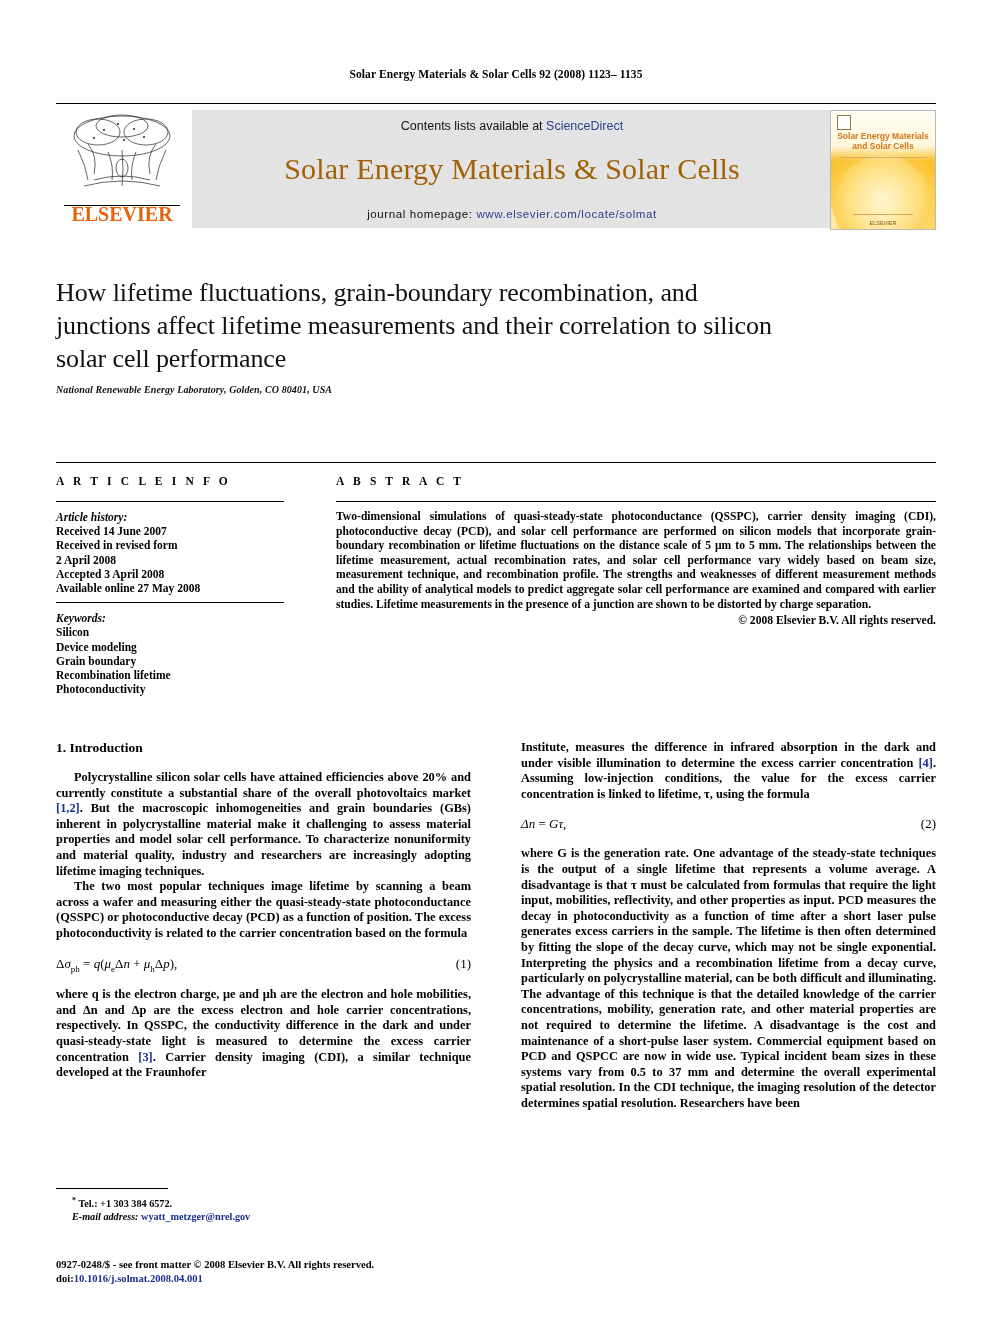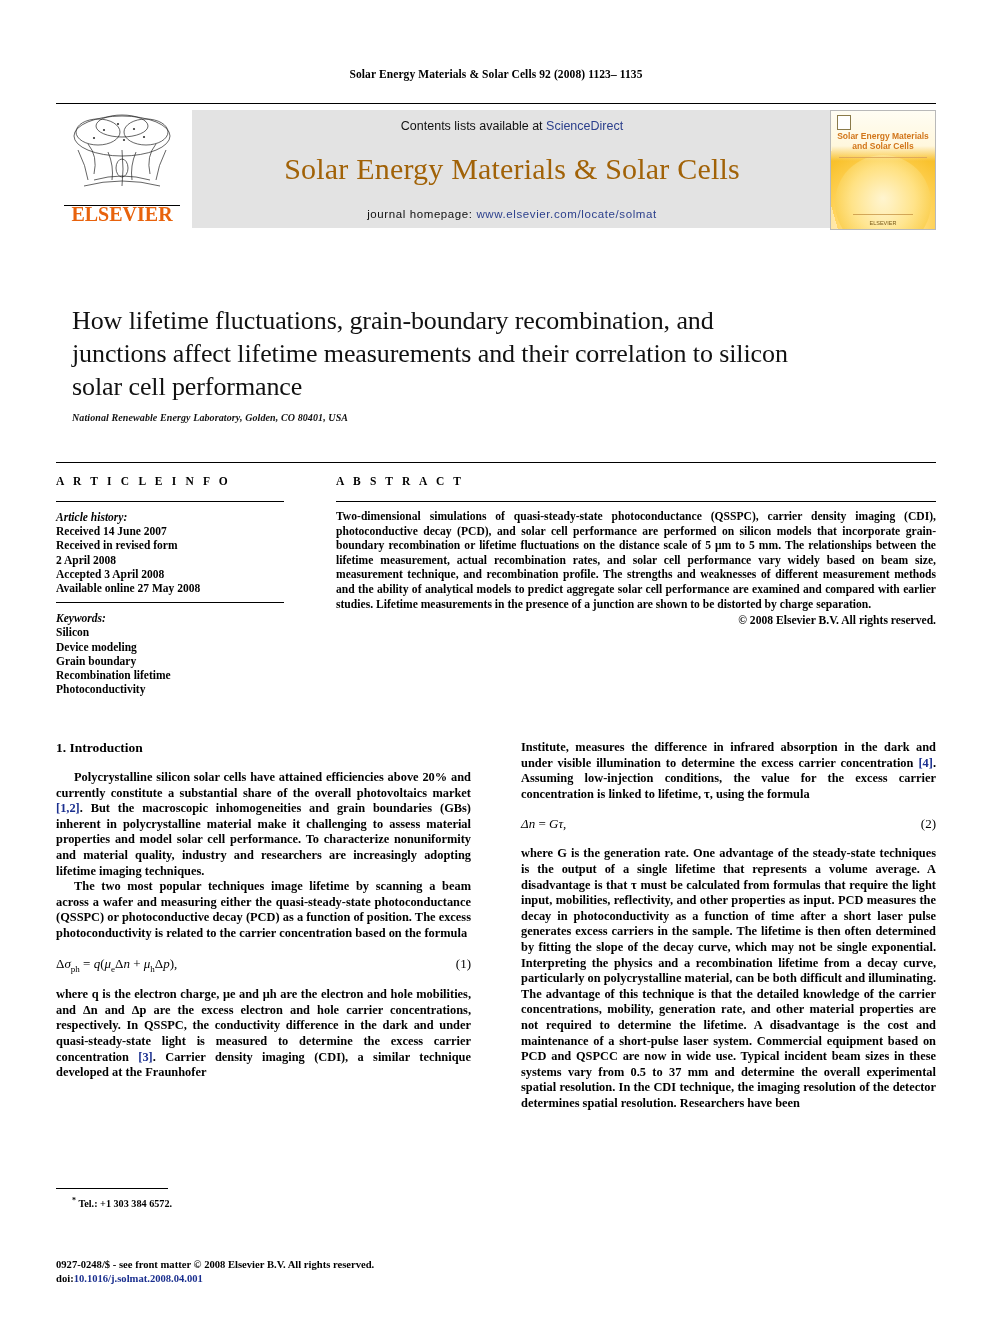--- a/index.html
+++ b/index.html
@@ -190,24 +190,23 @@
     position: absolute;
     bottom: 13px; left: 22px; right: 22px;
     height: 2px;
     background: repeating-linear-gradient(to bottom, #c08a3a 0 1px, transparent 1px 2px);
     opacity: .7;
   }
 
   
   .title-area {
     position: absolute;
-    left: 72px;
+    left: 56px;
     top: 276px;
     width: 880px;
-    margin-top: 28px;
   }
   h1.paper-title {
     margin: 0;
     font-family: "Liberation Serif", serif;
     font-weight: normal;
     font-size: 26px;
     line-height: 33px;
     letter-spacing: -.1px;
     color: #111;
     width: 730px;
@@ -513,20 +512,24 @@
     </div>
 
   </div>
 
   <div class="footnote-area">
     <div class="fn-rule"></div>
     <div class="fn-line">
       <sup>*</sup>
       <span>Tel.: +1 303 384 6572.</span>
     </div>
+    <div class="fn-line">
+      <span class="fn-em">E-mail address:</span>
+      <a class="fn-link" href="#" style="text-decoration:none">wyatt_metzger@nrel.gov</a>
+    </div>
   </div>
 
   <div class="imprint">
     <div>0927-0248/$ - see front matter © 2008 Elsevier B.V. All rights reserved.</div>
     <div><span>doi:</span><a class="doi-link" href="#" style="text-decoration:none">10.1016/j.solmat.2008.04.001</a></div>
   </div>
 
 </div>
 
 </body></html>

